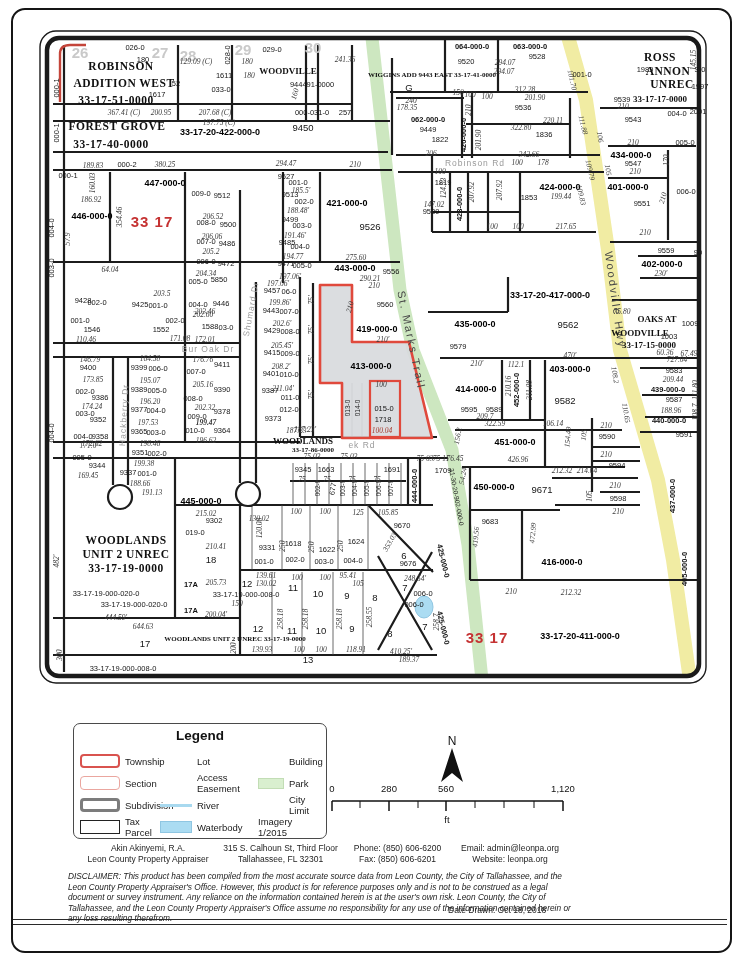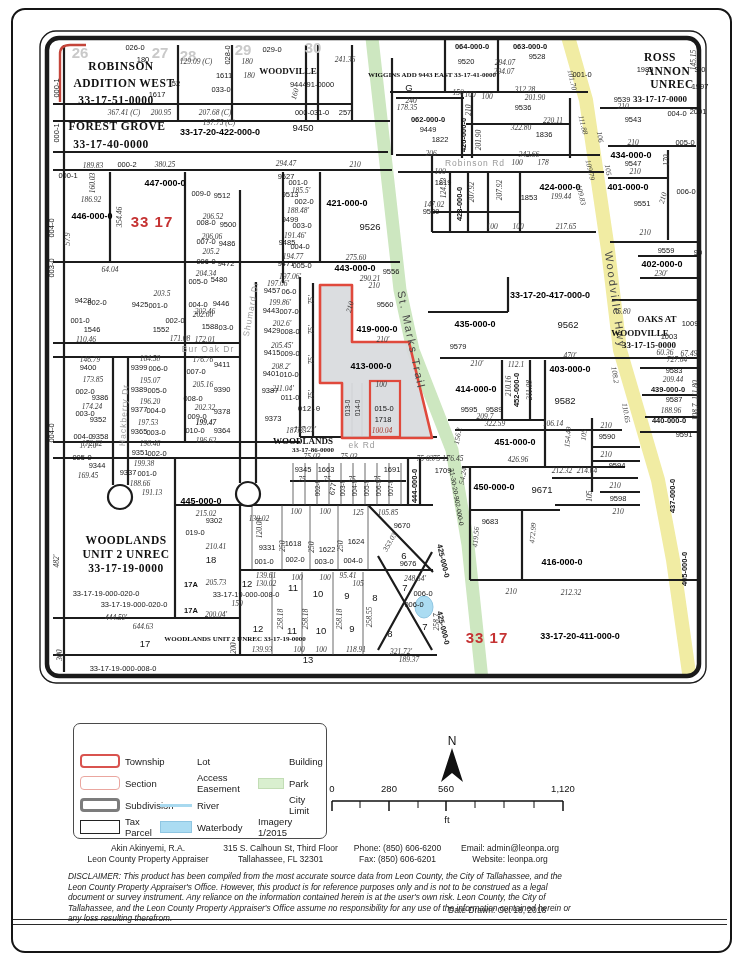--- a/index.html
+++ b/index.html
@@ -269,21 +269,21 @@
         <span class="p" style="left: 206px; top: 223px; transform: translate(-50%, -50%);">008-0</span>
         <span class="p" style="left: 228px; top: 225px; transform: translate(-50%, -50%);">9500</span>
         <span class="d" style="left: 212px; top: 237px; transform: translate(-50%, -50%);">206.06</span>
         <span class="p" style="left: 206px; top: 242px; transform: translate(-50%, -50%);">007-0</span>
         <span class="p" style="left: 227px; top: 244px; transform: translate(-50%, -50%);">9486</span>
         <span class="d" style="left: 211px; top: 252px; transform: translate(-50%, -50%);">205.2</span>
         <span class="p" style="left: 206px; top: 262px; transform: translate(-50%, -50%);">006-0</span>
         <span class="p" style="left: 226px; top: 264px; transform: translate(-50%, -50%);">9472</span>
         <span class="d" style="left: 206px; top: 274px; transform: translate(-50%, -50%);">204.34</span>
         <span class="p" style="left: 198px; top: 282px; transform: translate(-50%, -50%);">005-0</span>
-        <span class="p" style="left: 219px; top: 280px; transform: translate(-50%, -50%);">5480</span>
+        <span class="p" style="left: 219px; top: 280px; transform: translate(-50%, -50%);">5850</span>
         <span class="d" style="left: 205px; top: 300px; transform: translate(-50%, -50%); margin-top: 12px;">203.46</span>
         <span class="p" style="left: 198px; top: 305px; transform: translate(-50%, -50%);">004-0</span>
         <span class="p" style="left: 221px; top: 304px; transform: translate(-50%, -50%);">9446</span>
         <span class="d" style="left: 203px; top: 315px; transform: translate(-50%, -50%);">202.60</span>
         <span class="p" style="left: 210px; top: 327px; transform: translate(-50%, -50%);">1588</span>
         <span class="p" style="left: 226px; top: 328px; transform: translate(-50%, -50%);">03-0</span>
         <span class="d" style="left: 205px; top: 340px; transform: translate(-50%, -50%);">172.01</span>
         <span class="road" style="left: 208px; top: 349px; transform: translate(-50%, -50%);">Bur Oak Dr</span>
         <span class="d" style="left: 203px; top: 360px; transform: translate(-50%, -50%);">176.76</span>
         <span class="p" style="left: 222px; top: 365px; transform: translate(-50%, -50%);">9411</span>
@@ -310,21 +310,21 @@
         <span class="p" style="left: 290px; top: 332px; transform: translate(-50%, -50%);">008-0</span>
         <span class="d" style="left: 282px; top: 346px; transform: translate(-50%, -50%);">205.45'</span>
         <span class="p" style="left: 272px; top: 353px; transform: translate(-50%, -50%);">9415</span>
         <span class="p" style="left: 290px; top: 354px; transform: translate(-50%, -50%);">009-0</span>
         <span class="d" style="left: 281px; top: 367px; transform: translate(-50%, -50%);">208.2'</span>
         <span class="p" style="left: 271px; top: 374px; transform: translate(-50%, -50%);">9401</span>
         <span class="p" style="left: 289px; top: 375px; transform: translate(-50%, -50%);">010-0</span>
         <span class="d" style="left: 283px; top: 389px; transform: translate(-50%, -50%);">211.04'</span>
         <span class="p" style="left: 270px; top: 391px; transform: translate(-50%, -50%);">9387</span>
         <span class="p" style="left: 290px; top: 398px; transform: translate(-50%, -50%);">011-0</span>
-        <span class="p" style="left: 309px; top: 410px; transform: translate(-50%, -50%); font-family: Liberation Mono, monospace;">012-0</span>
+        <span class="p" style="left: 289px; top: 410px; transform: translate(-50%, -50%);">012-0</span>
         <span class="p" style="left: 273px; top: 419px; transform: translate(-50%, -50%);">9373</span>
         <span class="d" style="left: 305px; top: 430px; transform: translate(-50%, -50%);">187.23'</span>
         <span class="d" style="left: 312px; top: 300px; transform: translate(-50%, -50%) rotate(-90deg);">75'</span>
         <span class="d" style="left: 312px; top: 330px; transform: translate(-50%, -50%) rotate(-90deg);">75'</span>
         <span class="d" style="left: 312px; top: 360px; transform: translate(-50%, -50%) rotate(-90deg);">75'</span>
         <span class="d" style="left: 312px; top: 395px; transform: translate(-50%, -50%) rotate(-90deg);">75'</span>
         <span class="p" style="left: 83px; top: 301px; transform: translate(-50%, -50%);">9428</span>
         <span class="p" style="left: 97px; top: 303px; transform: translate(-50%, -50%);">002-0</span>
         <span class="p" style="left: 80px; top: 321px; transform: translate(-50%, -50%);">001-0</span>
         <span class="p" style="left: 92px; top: 330px; transform: translate(-50%, -50%);">1546</span>
@@ -471,21 +471,21 @@
         <span class="d" style="left: 306px; top: 619px; transform: translate(-50%, -50%) rotate(-90deg);">258.18</span>
         <span class="d" style="left: 340px; top: 619px; transform: translate(-50%, -50%) rotate(-90deg);">258.18</span>
         <span class="d" style="left: 370px; top: 617px; transform: translate(-50%, -50%) rotate(-90deg);">258.55</span>
         <span class="t" style="left: 235px; top: 639px; transform: translate(-50%, -50%);">WOODLANDS UNIT 2 UNREC 33-17-19-0000</span>
         <span class="d" style="left: 234px; top: 648px; transform: translate(-50%, -50%) rotate(-90deg);">200</span>
         <span class="d" style="left: 262px; top: 650px; transform: translate(-50%, -50%);">139.93</span>
         <span class="d" style="left: 299px; top: 650px; transform: translate(-50%, -50%);">100</span>
         <span class="d" style="left: 321px; top: 650px; transform: translate(-50%, -50%);">100</span>
         <span class="d" style="left: 356px; top: 650px; transform: translate(-50%, -50%);">118.91</span>
         <span class="P" style="left: 308px; top: 660px; transform: translate(-50%, -50%);">13</span>
-        <span class="d" style="left: 401px; top: 652px; transform: translate(-50%, -50%);">321.72'</span>
+        <span class="d" style="left: 401px; top: 652px; transform: translate(-50%, -50%);">410.25'</span>
         <span class="d" style="left: 409px; top: 660px; transform: translate(-50%, -50%);">189.37</span>
         <span class="s" style="left: 126px; top: 541px; transform: translate(-50%, -50%);">WOODLANDS</span>
         <span class="s" style="left: 126px; top: 555px; transform: translate(-50%, -50%);">UNIT 2 UNREC</span>
         <span class="s" style="left: 126px; top: 569px; transform: translate(-50%, -50%);">33-17-19-0000</span>
         <span class="p" style="left: 106px; top: 594px; transform: translate(-50%, -50%);">33-17-19-000-020-0</span>
         <span class="p" style="left: 134px; top: 605px; transform: translate(-50%, -50%);">33-17-19-000-020-0</span>
         <span class="d" style="left: 116px; top: 618px; transform: translate(-50%, -50%);">444.59'</span>
         <span class="d" style="left: 143px; top: 627px; transform: translate(-50%, -50%);">644.63</span>
         <span class="P" style="left: 145px; top: 644px; transform: translate(-50%, -50%);">17</span>
         <span class="d" style="left: 57px; top: 561px; transform: translate(-50%, -50%) rotate(-90deg);">482'</span>
@@ -558,20 +558,21 @@
         <span class="d" style="left: 696px; top: 412px; transform: translate(-50%, -50%) rotate(-90deg);">108.7</span>
         <span class="d" style="left: 626px; top: 413px; transform: translate(-50%, -50%) rotate(80deg);">110.65</span>
         <span class="d" style="left: 615px; top: 375px; transform: translate(-50%, -50%) rotate(80deg);">108.2</span>
         <span class="d" style="left: 689px; top: 354px; transform: translate(-50%, -50%);">67.49</span>
         <span class="d" style="left: 665px; top: 353px; transform: translate(-50%, -50%);">60.36</span>
       </div>
   </div>
 
 
   <div id="legend">
+    <h3>Legend</h3>
     <div id="legend-grid">
         <div class="lg-cell">
           <div class="lg-slot">
             <div class="sw-township"></div>
           </div>
           <span>Township</span>
         </div>
         <div class="lg-cell">
           <div class="lg-slot c2"></div>
           <span>Lot</span>

